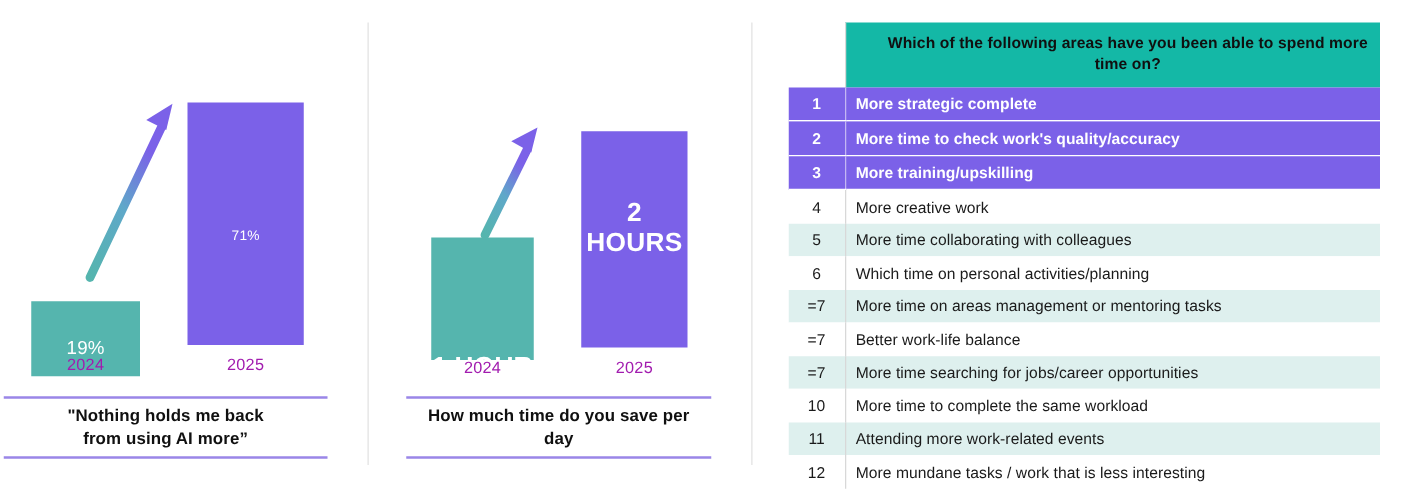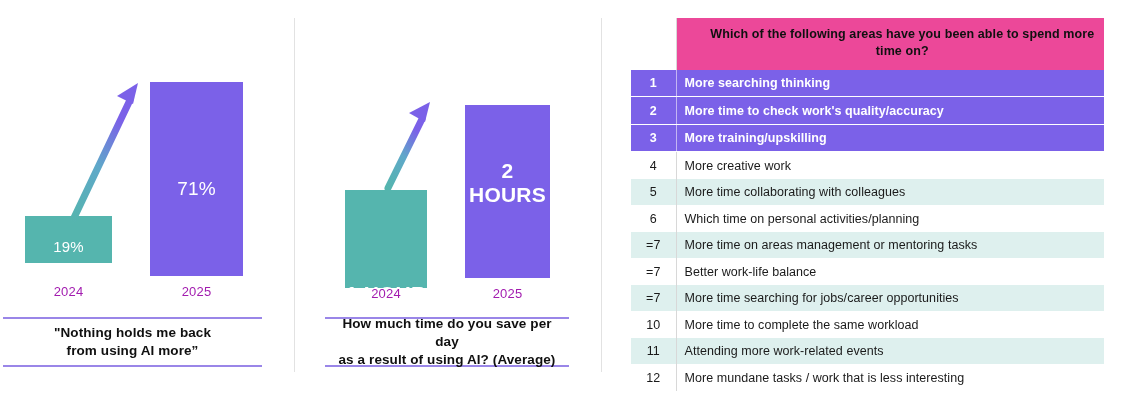--- a/index.html
+++ b/index.html
@@ -61,24 +61,24 @@
     color: #ffffff;
     font-weight: 400;
     letter-spacing: .2px;
     text-align: center;
     line-height: 1.1;
   }
   .bar.teal   { background: #55B5AE; }
   .bar.purple { background: #7B61E8; }
 
   
-  .panel-left .bar.teal   { left: 25px;  top: 216px; width: 87px;  height: 47px; }
+  .panel-left .bar.teal   { left: 25px;  top: 241px; width: 87px;  height: 60px; }
   .panel-left .bar.purple { left: 150px; top: 82px;  width: 93px;  height: 194px; }
   .panel-left .bar.teal   .bar-label { font-size: 15px; transform: translateY(8px); }
-  .panel-left .bar.purple .bar-label { font-size: 19px; transform: translateY(10px); }
+  .panel-left .bar.purple .bar-label { font-size: 11px; transform: translateY(10px); }
 
   
   .panel-middle .bar.teal   { left: 45px;  top: 190px; width: 82px; height: 98px; align-items: flex-end; }
   .panel-middle .bar.purple { left: 165px; top: 105px; width: 85px; height: 173px; }
   .panel-middle .bar .bar-label { font-size: 21px; font-weight: bold; }
   .panel-middle .bar.teal   .bar-label { transform: translateY(17px); }
   .panel-middle .bar.purple .bar-label { transform: translateY(-9px); }
 
   .arrow-svg {
     position: absolute;
@@ -137,21 +137,21 @@
   .tbl col.c-rank { width: 45px; }
   .tbl col.c-text { width: 428px; }
 
   .tbl .hdr-rank {
     background: #ffffff;
     border-right: 1px solid #d8d8d8;
   }
   .tbl .hdr-text {
     padding: 8px 0 10px 24px;
     vertical-align: top;
-    background: #ec4899;
+    background: #14b8a6;
   }
   .tbl .hdr-text .hdr-label {
     display: block;
     font-size: 12.5px;
     font-weight: bold;
     color: #101010;
     line-height: 1.35;
     letter-spacing: .1px;
   }
 
@@ -248,21 +248,20 @@
         <polygon points="130,102 109,113 125,122" fill="#7B61E8"></polygon>
       </svg>
 
       <div class="x-label x1">2024</div>
       <div class="x-label x2">2025</div>
     </div>
 
     <div class="caption">
       <div class="caption-text">
         <span>How much time do you save per day</span><br>
-        <span>as a result of using AI? (Average)</span>
       </div>
     </div>
   </div>
 
   <div class="table-panel">
     <table class="tbl">
       <colgroup>
           <col class="c-rank">
           <col class="c-text">
         </colgroup>
@@ -270,21 +269,21 @@
         <tr>
           <th class="hdr-rank"></th>
           <th class="hdr-text">
             <span class="hdr-label">Which of the following areas have you been able to spend more time on?</span>
           </th>
         </tr>
       </thead>
       <tbody id="tbl-body">
           <tr class="row hl">
             <td class="rank">1</td>
-            <td class="label">More searching thinking</td>
+            <td class="label">More strategic complete</td>
           </tr>
           <tr class="row hl">
             <td class="rank">2</td>
             <td class="label">More time to check work's quality/accuracy</td>
           </tr>
           <tr class="row hl">
             <td class="rank">3</td>
             <td class="label">More training/upskilling</td>
           </tr>
           <tr class="row plain">

